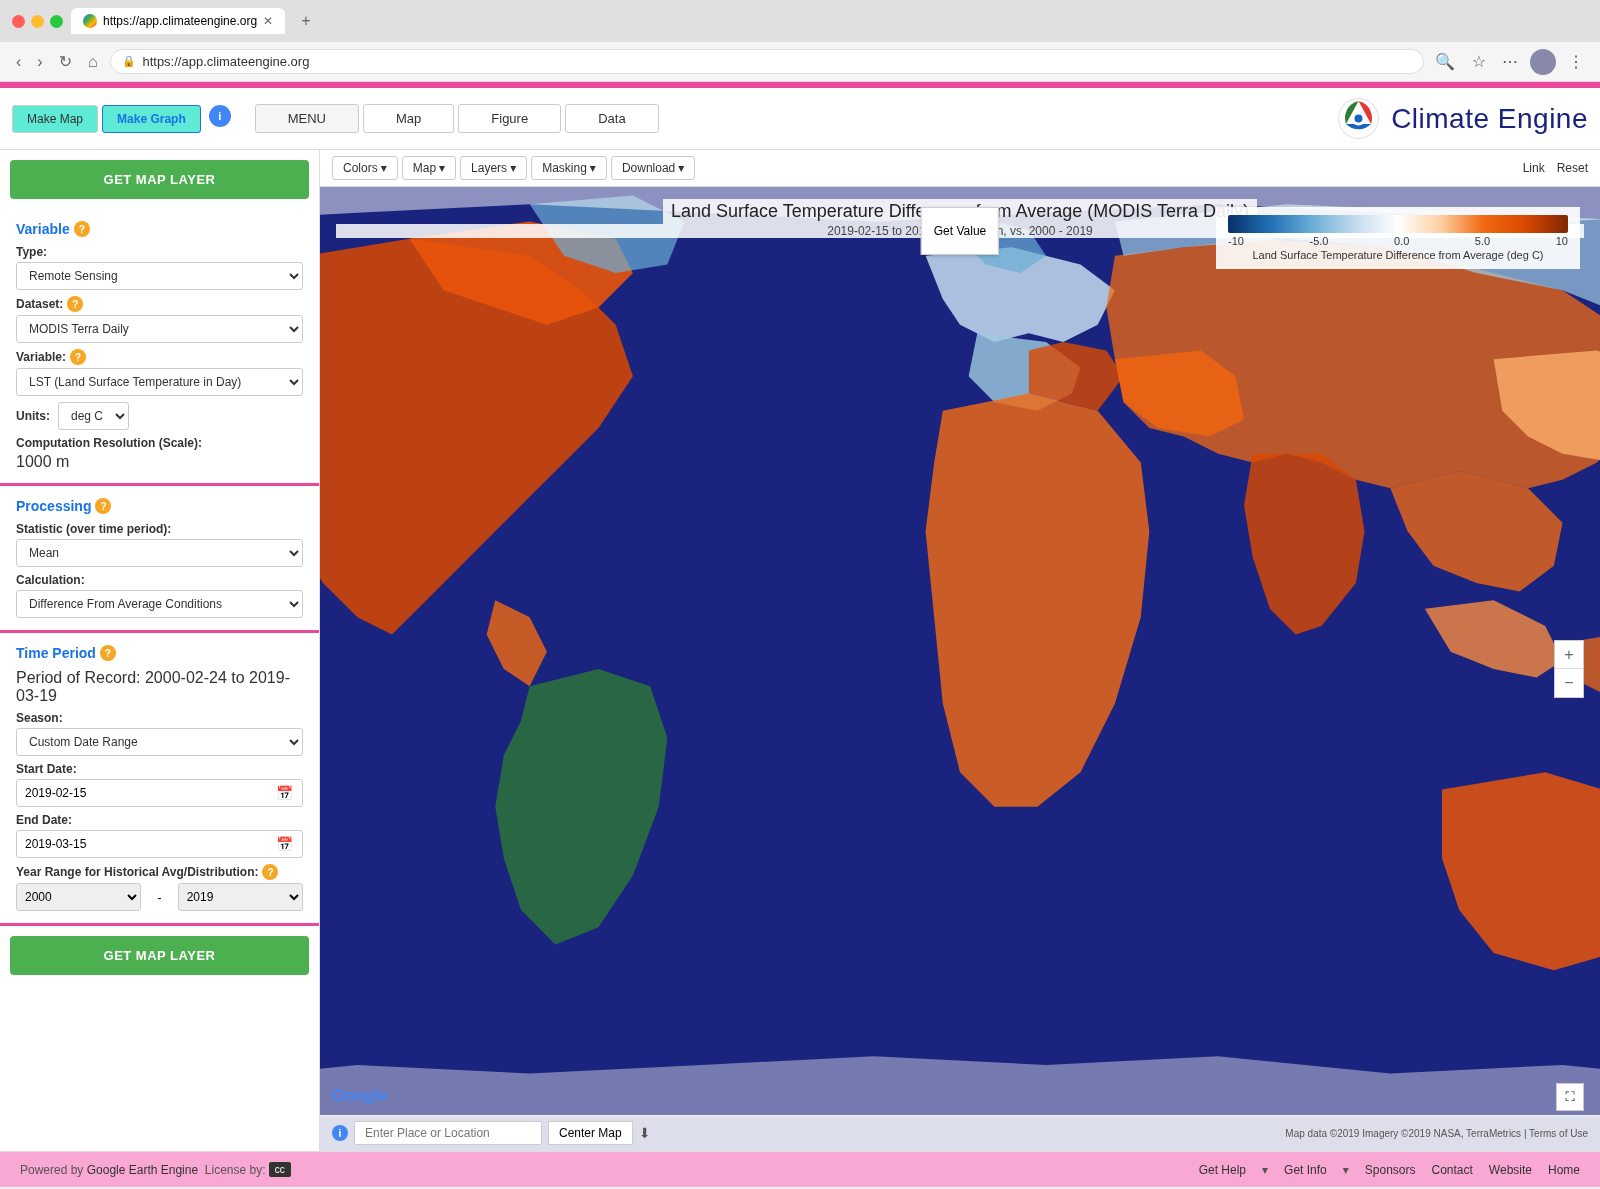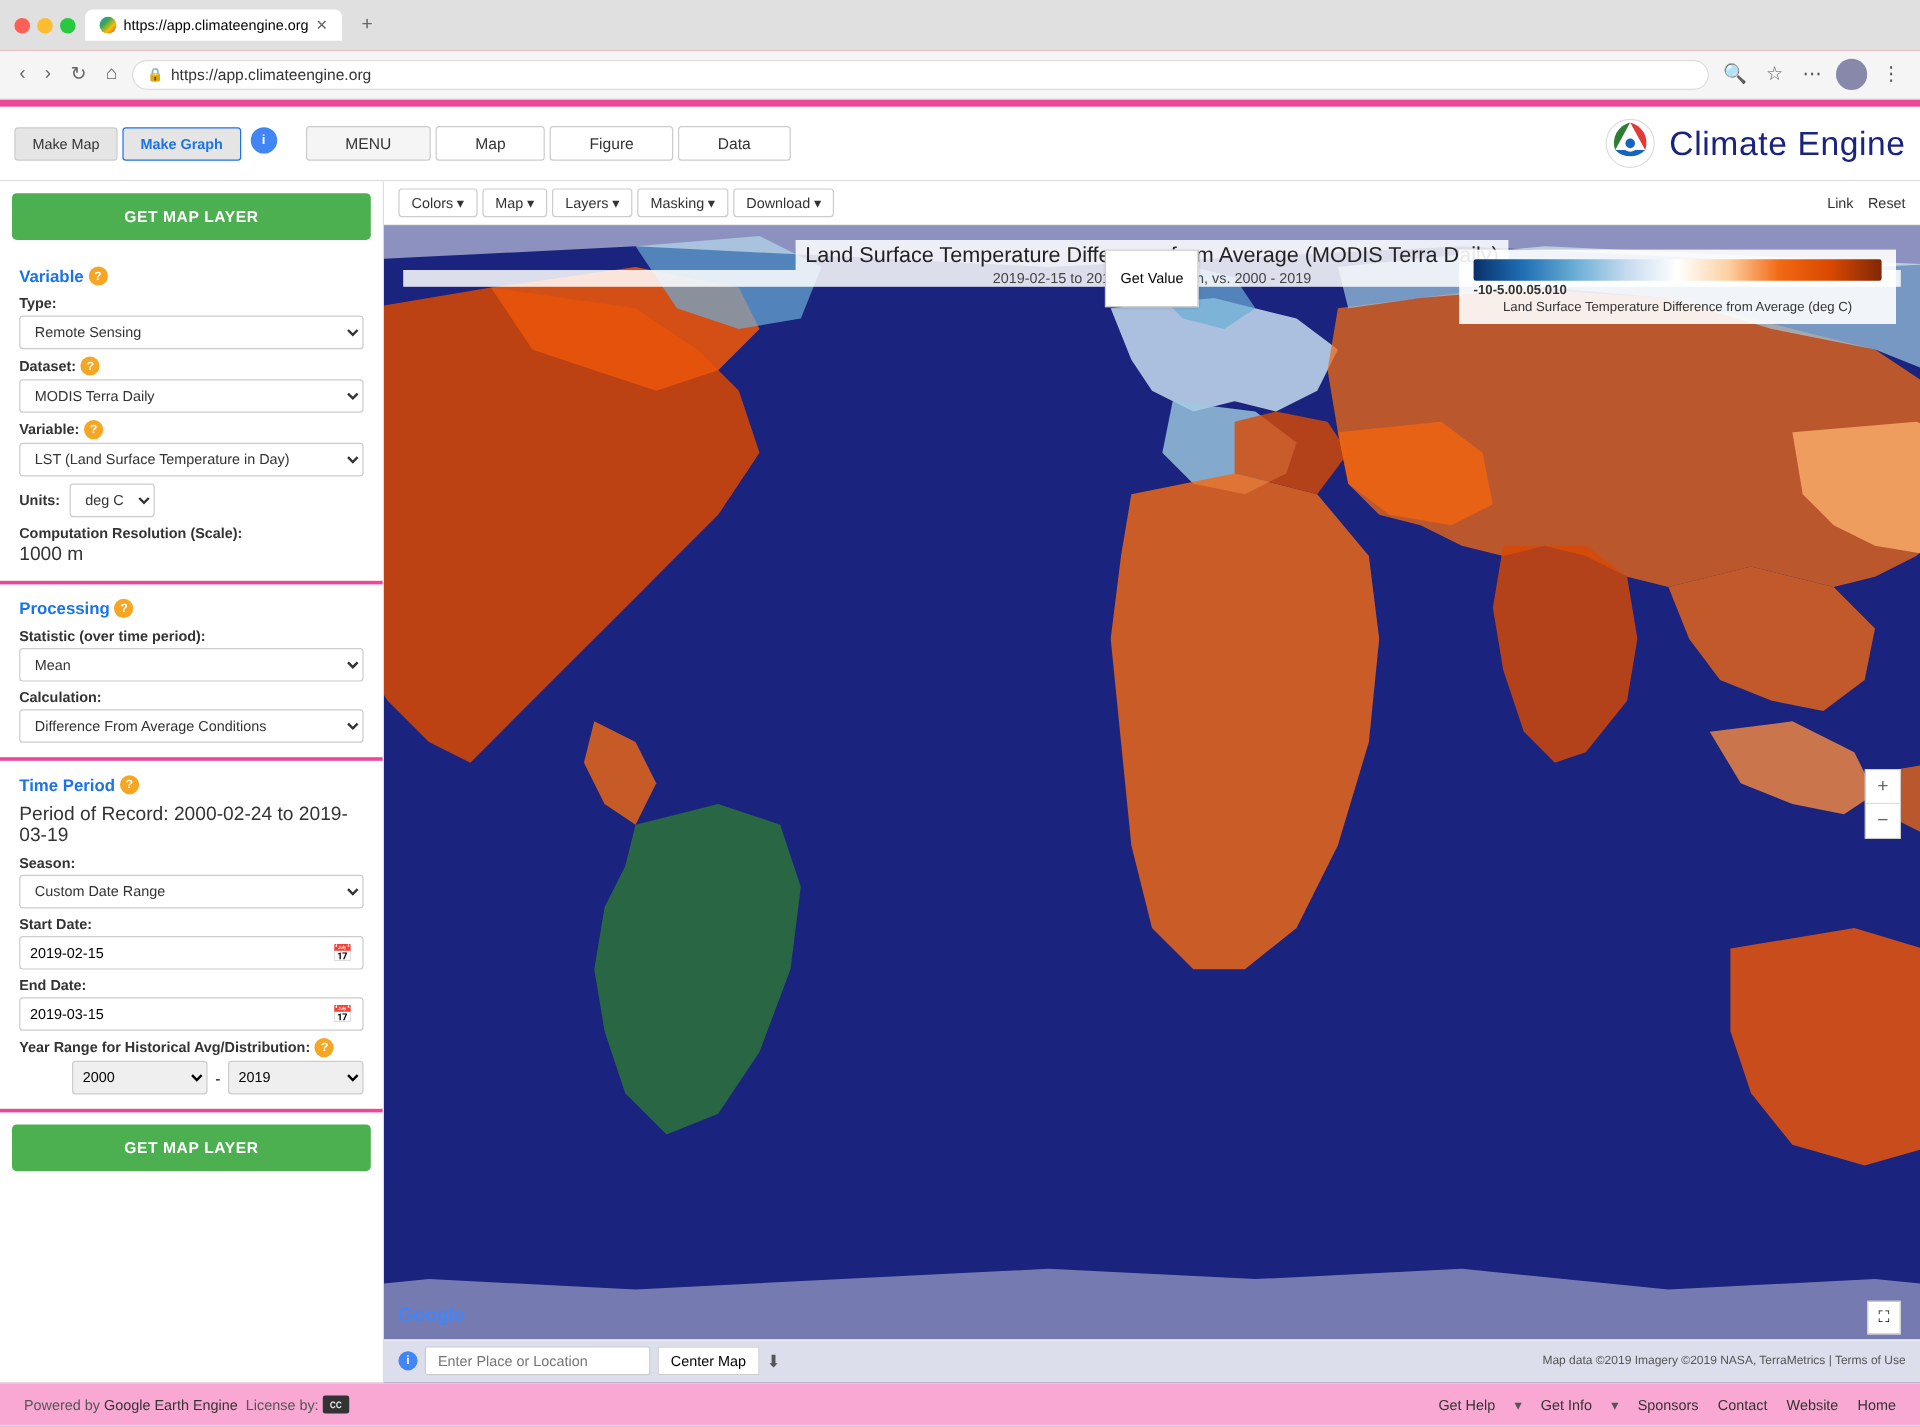--- a/index.html
+++ b/index.html
@@ -26,21 +26,21 @@
     .toolbar-icons { display: flex; gap: 8px; align-items: center; }
     .toolbar-icon-btn { background: none; border: none; cursor: pointer; color: #555; font-size: 16px; padding: 4px; }
     .user-avatar { width: 26px; height: 26px; border-radius: 50%; background: #8888aa; }
 
     
     .app-container { display: flex; flex-direction: column; height: calc(100vh - 90px); background: white; }
 
     
     .app-header { display: flex; align-items: center; padding: 8px 12px; background: white; border-bottom: 1px solid #ddd; }
     .header-left { display: flex; gap: 4px; }
-    .make-map-btn { padding: 6px 14px; font-size: 12px; background: #e5e5e5; border: 1px solid #ccc; border-radius: 3px; cursor: pointer; color: #333; }
+    .make-map-btn { padding: 6px 14px; font-size: 12px; background: #5eead4; border: 1px solid #ccc; border-radius: 3px; cursor: pointer; color: #333; }
     .make-map-btn.active { color: #1a73e8; font-weight: bold; border-color: #1a73e8; }
     .info-badge { width: 22px; height: 22px; border-radius: 50%; background: #4285f4; color: white; display: flex; align-items: center; justify-content: center; font-size: 11px; font-weight: bold; cursor: pointer; margin-left: 4px; }
     .nav-tabs { display: flex; gap: 4px; margin-left: 24px; }
     .nav-tab { padding: 6px 32px; font-size: 13px; border: 1px solid #ccc; border-radius: 3px; cursor: pointer; background: white; color: #333; }
     .nav-tab.menu-tab { background: #f5f5f5; }
     .header-brand { margin-left: auto; display: flex; align-items: center; gap: 10px; }
     .brand-logo { width: 45px; height: 45px; position: relative; }
     .brand-name { font-size: 28px; color: #1a237e; font-weight: 400; letter-spacing: 0.5px; }
 
     
@@ -50,21 +50,21 @@
     .sidebar { width: 320px; min-width: 320px; border-right: 1px solid #ddd; overflow-y: auto; background: white; padding-bottom: 20px; }
     .get-map-btn { width: calc(100% - 20px); margin: 10px; padding: 12px; background: #4caf50; color: white; border: none; border-radius: 4px; font-size: 13px; font-weight: bold; cursor: pointer; text-transform: uppercase; letter-spacing: 0.5px; }
     .sidebar-section { padding: 12px 16px; border-bottom: 3px solid #ec4899; }
     .section-title { font-size: 14px; font-weight: bold; color: #1a73e8; margin-bottom: 8px; display: flex; align-items: center; gap: 4px; }
     .help-icon { width: 16px; height: 16px; border-radius: 50%; background: #f5a623; color: white; display: inline-flex; align-items: center; justify-content: center; font-size: 10px; font-weight: bold; cursor: pointer; }
     .field-label { font-size: 12px; color: #333; margin-bottom: 3px; margin-top: 6px; font-weight: 600; display: flex; align-items: center; gap: 4px; }
     .field-select { width: 100%; padding: 5px 8px; border: 1px solid #ccc; border-radius: 3px; font-size: 12px; color: #333; background: white; cursor: pointer; }
     .field-value { font-size: 16px; color: #333; margin-top: 2px; }
     .date-input { width: 100%; padding: 5px 8px; border: 1px solid #ccc; border-radius: 3px; font-size: 12px; background: white; display: flex; align-items: center; justify-content: space-between; }
     .date-icon { color: #e53935; font-size: 14px; }
-    .year-range { display: flex; align-items: center; gap: 6px; margin-left: 44px; }
+    .year-range { display: flex; align-items: center; gap: 16px; }
     .year-select { flex: 1; padding: 5px 4px; border: 1px solid #ccc; border-radius: 3px; font-size: 12px; }
 
     
     .map-container { flex: 1; display: flex; flex-direction: column; overflow: hidden; position: relative; }
     .map-toolbar { display: flex; align-items: center; padding: 6px 12px; background: white; border-bottom: 1px solid #ddd; gap: 4px; }
     .map-toolbar-btn { padding: 4px 10px; font-size: 12px; background: white; border: 1px solid #ccc; border-radius: 3px; cursor: pointer; color: #333; display: flex; align-items: center; gap: 3px; }
     .map-toolbar-right { margin-left: auto; display: flex; gap: 12px; }
     .map-link { font-size: 12px; color: #333; text-decoration: none; cursor: pointer; }
     .map-reset { font-size: 12px; color: #333; cursor: pointer; }
 
@@ -74,21 +74,21 @@
     
     .world-map { position: absolute; inset: 0; width: 100%; height: 100%; }
 
     
     .map-info-overlay { position: absolute; top: 0; left: 0; right: 0; padding: 12px 16px; pointer-events: none; }
     .map-title-area { text-align: center; }
     .map-title { font-size: 18px; font-weight: 400; color: #222; background: rgba(255,255,255,0.85); display: inline-block; padding: 2px 8px; }
     .map-subtitle { font-size: 12px; color: #444; background: rgba(255,255,255,0.85); }
     .map-legend { position: absolute; top: 20px; right: 20px; background: rgba(255,255,255,0.9); padding: 8px 12px; }
     .legend-gradient { width: 340px; height: 18px; background: linear-gradient(to right, #08306b, #2171b5, #6baed6, #c6dbef, #ffffff, #fdd0a2, #f16913, #d94801, #7f2704); border-radius: 2px; }
-    .legend-labels { display: flex; justify-content: flex-start; font-size: 11px; color: #333; margin-top: 2px; font-weight: bold; }
+    .legend-labels { display: flex; justify-content: space-between; font-size: 11px; color: #333; margin-top: 2px; }
     .legend-title { font-size: 11px; color: #333; text-align: center; margin-top: 2px; }
 
     
     .get-value-btn { position: absolute; top: 20px; left: 50%; transform: translateX(-50%); background: white; border: 1px solid #ccc; padding: 16px 12px; font-size: 12px; cursor: pointer; box-shadow: 0 1px 3px rgba(0,0,0,0.2); }
 
     
     .zoom-controls { position: absolute; right: 16px; top: 50%; transform: translateY(-50%); display: flex; flex-direction: column; background: white; border: 1px solid #ccc; }
     .zoom-btn { width: 28px; height: 28px; display: flex; align-items: center; justify-content: center; cursor: pointer; font-size: 16px; color: #666; border: none; background: white; }
     .zoom-btn:first-child { border-bottom: 1px solid #ddd; }
 

